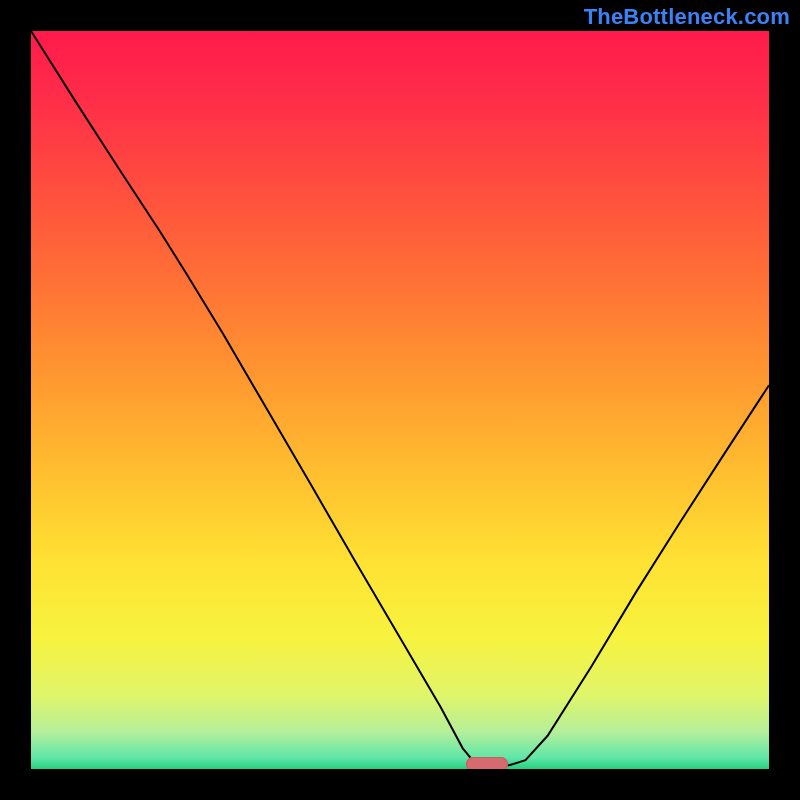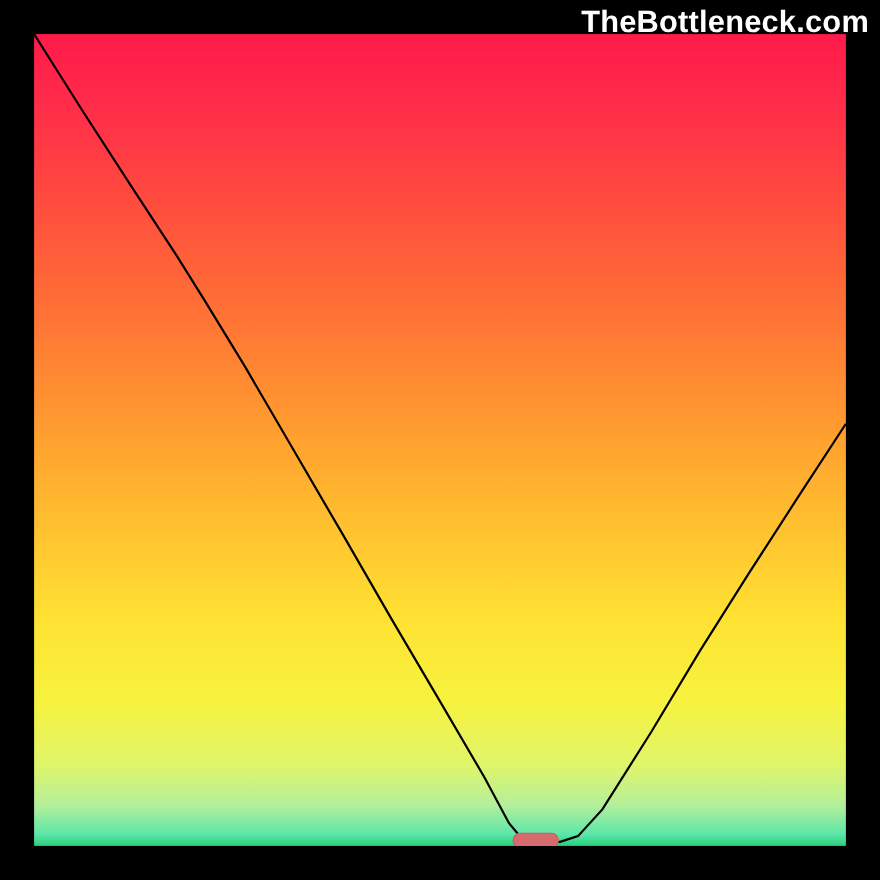--- a/index.html
+++ b/index.html
@@ -14,22 +14,22 @@
   .frame {
     position: relative;
     width: 800px;
     height: 800px;
     background: #000;
   }
   .watermark {
     position: absolute;
     top: 4px;
     right: 10px;
-    color: #ffffff;
-    font-size: 28px;
+    color: #3b82f6;
+    font-size: 22px;
     font-weight: 600;
     letter-spacing: 0.2px;
     z-index: 20;
   }
   .plot {
     position: absolute;
     left: 31px;
     top: 31px;
     width: 738px;
     height: 738px;

